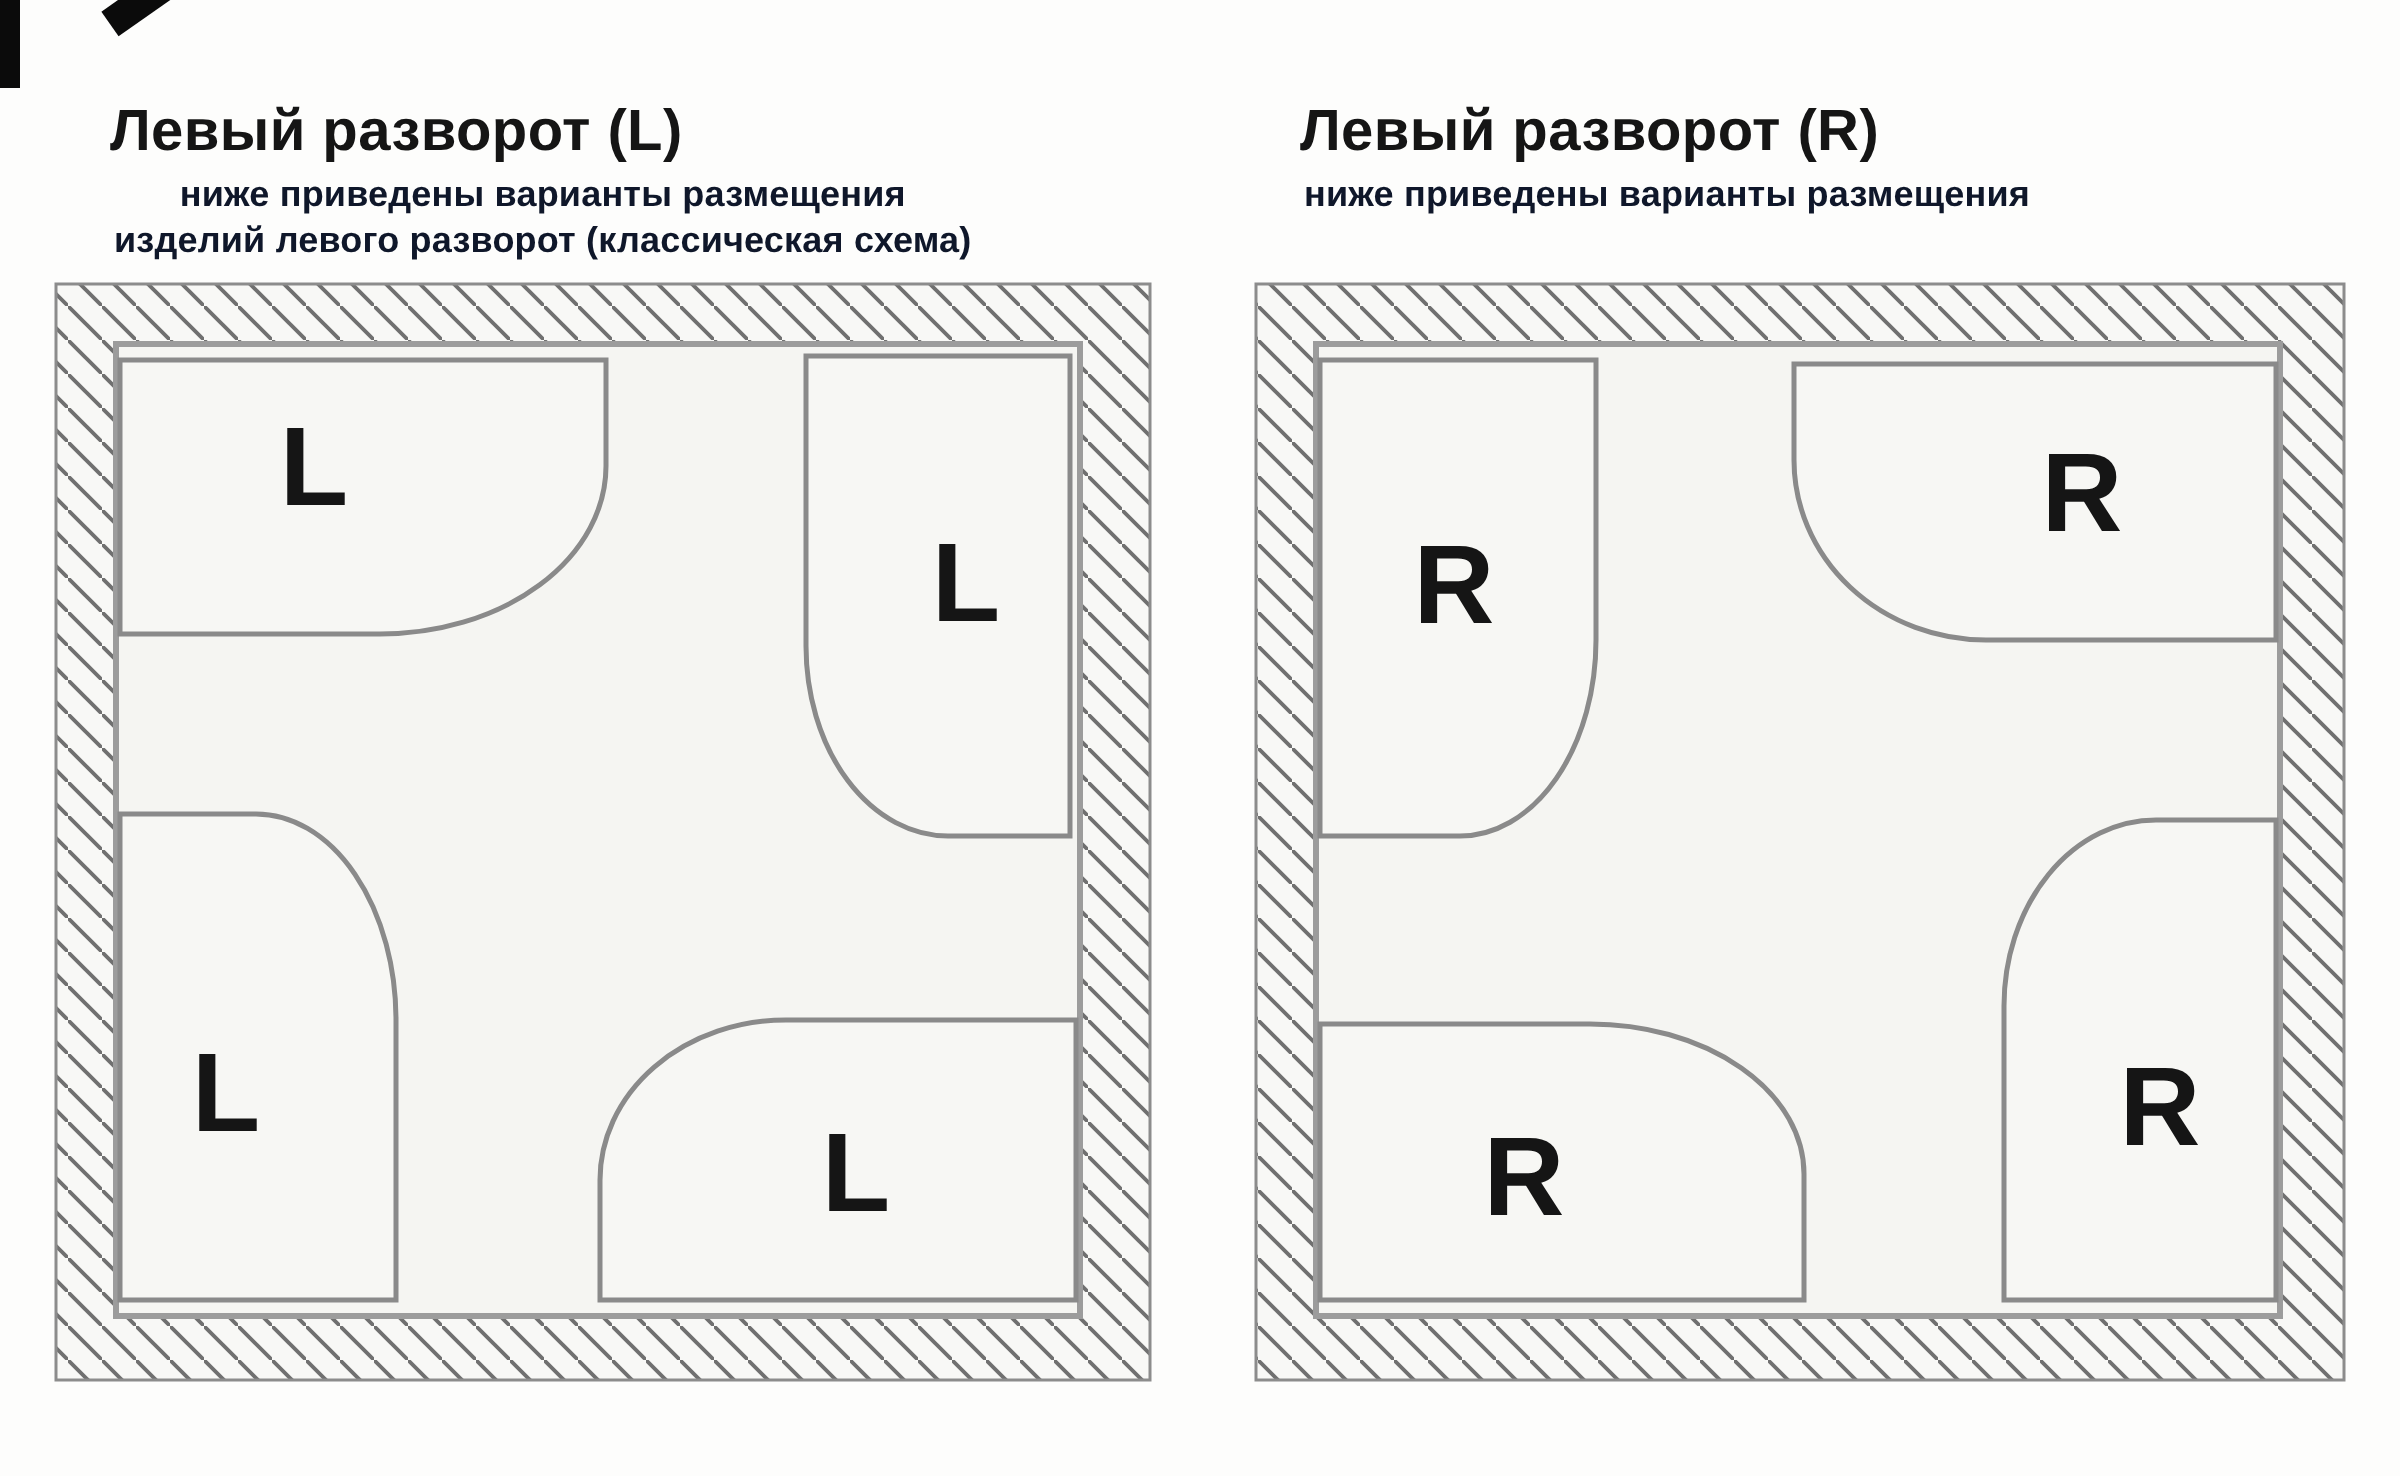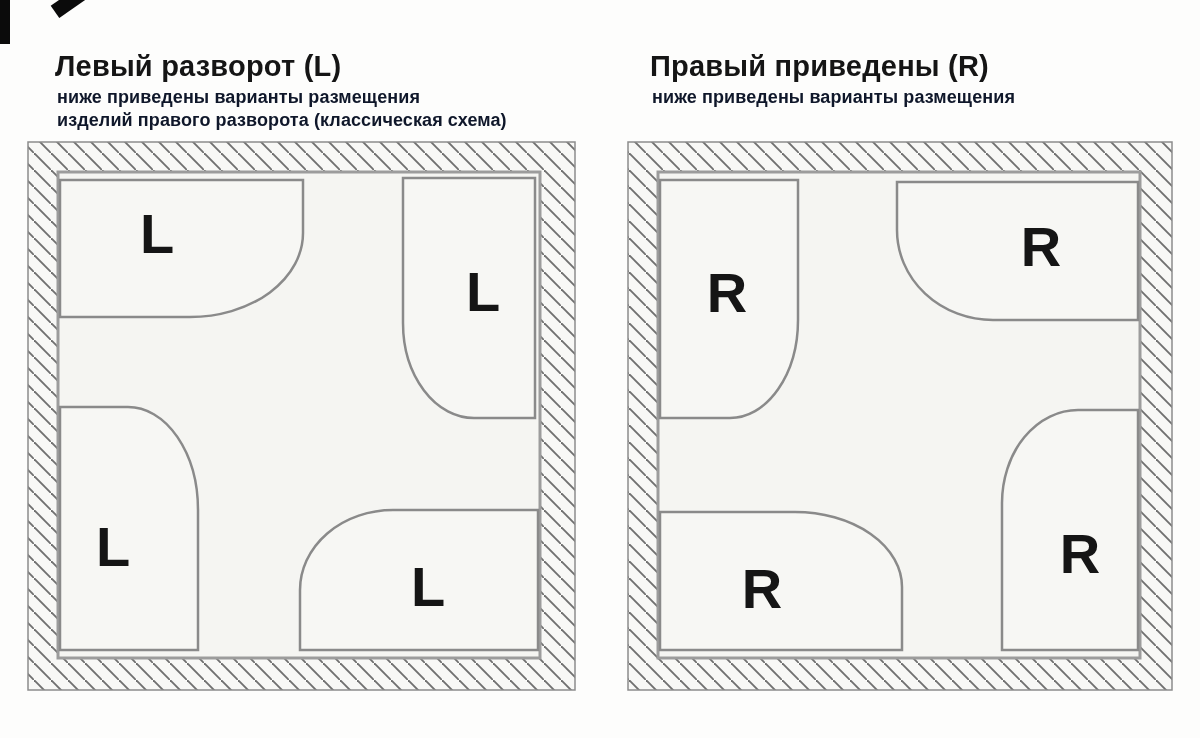--- a/index.html
+++ b/index.html
@@ -3,20 +3,21 @@
 <meta charset="utf-8">
 <style>
   html, body { margin: 0; padding: 0; }
   .page {
     position: relative;
     width: 1200px;
     height: 738px;
     background: #fdfdfc;
     overflow: hidden;
     font-family: "Liberation Sans", sans-serif;
+    text-align: center;
   }
   .artifact { position: absolute; background: #0b0b0b; }
   .artifact-bar { left: 0; top: 0; width: 10px; height: 44px; }
   .artifact-blob {
     left: 52px; top: -5px; width: 33px; height: 15px;
     transform: rotate(-35deg);
   }
   .panel-title {
     position: absolute;
     font-size: 29px;
@@ -56,24 +57,24 @@
 <body>
 
 <div class="page">
 
   <div class="artifact artifact-bar"></div>
   <div class="artifact artifact-blob"></div>
 
   <div class="panel-title title-left">Левый разворот (L)</div>
   <div class="panel-subtitle subtitle-left">
     <div>ниже приведены варианты размещения</div>
-    <div>изделий правого разворота (классическая схема)</div>
+    <div>изделий левого разворот (классическая схема)</div>
   </div>
 
-  <div class="panel-title title-right">Правый приведены (R)</div>
+  <div class="panel-title title-right">Левый разворот (R)</div>
   <div class="panel-subtitle subtitle-right">
     <div>ниже приведены варианты размещения</div>
   </div>
 
   <svg class="plan" width="1200" height="738" viewBox="0 0 1200 738">
     <defs>
       <pattern id="hatch" width="17" height="17" patternUnits="userSpaceOnUse">
         <rect width="17" height="17" fill="#f8f8f6"></rect>
         <path d="M-4,-4 L21,21" stroke="#707070" stroke-width="1.9" fill="none"></path>
       </pattern>

